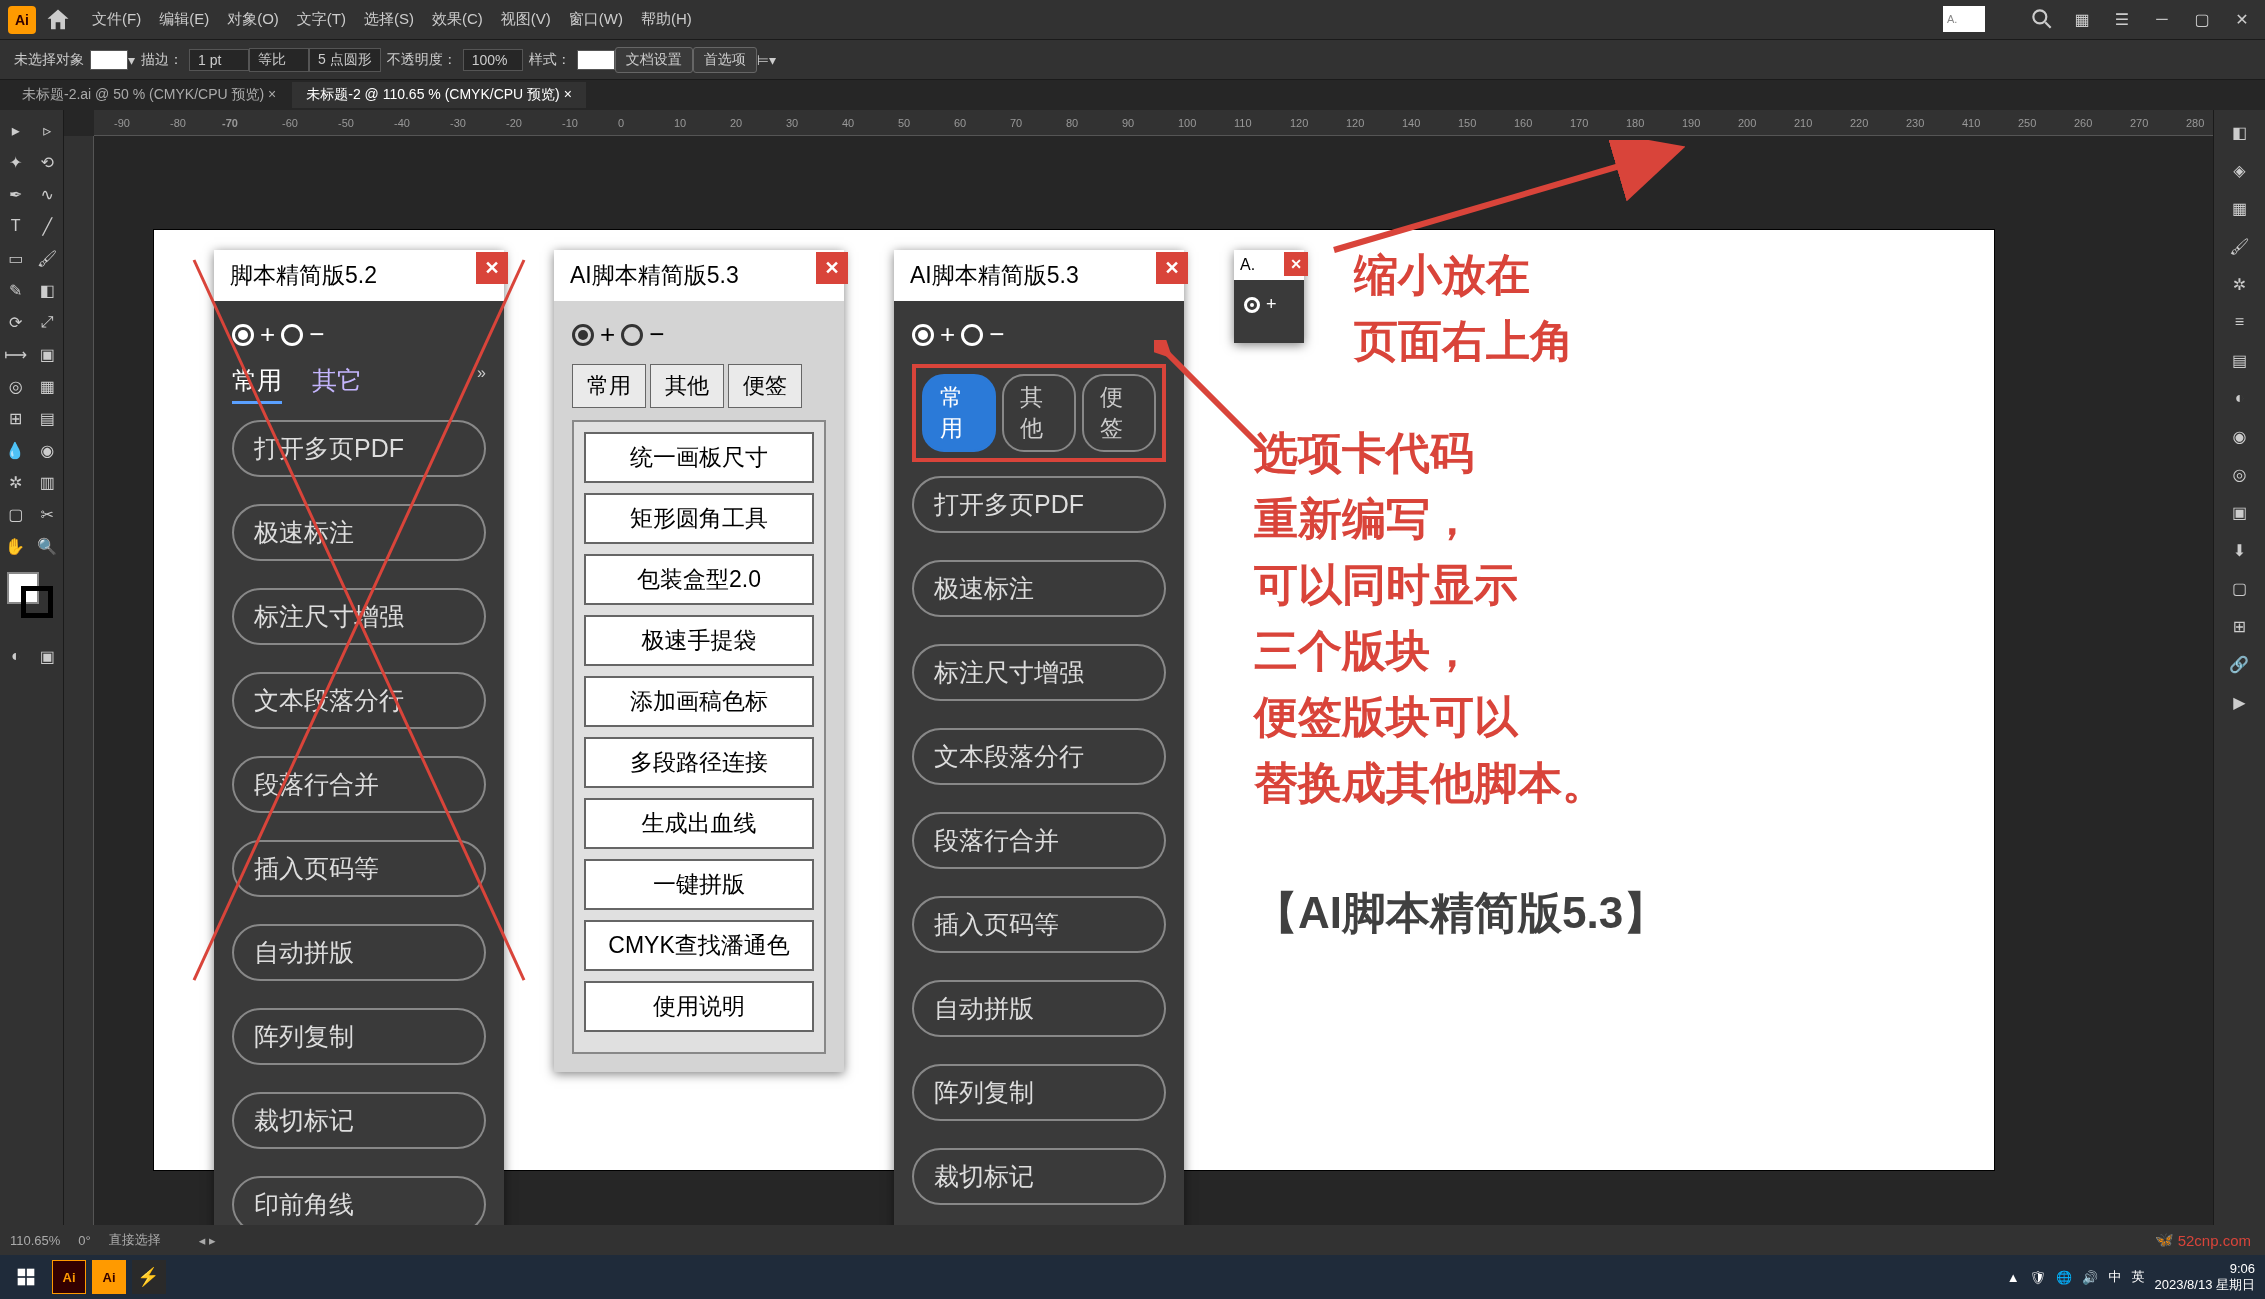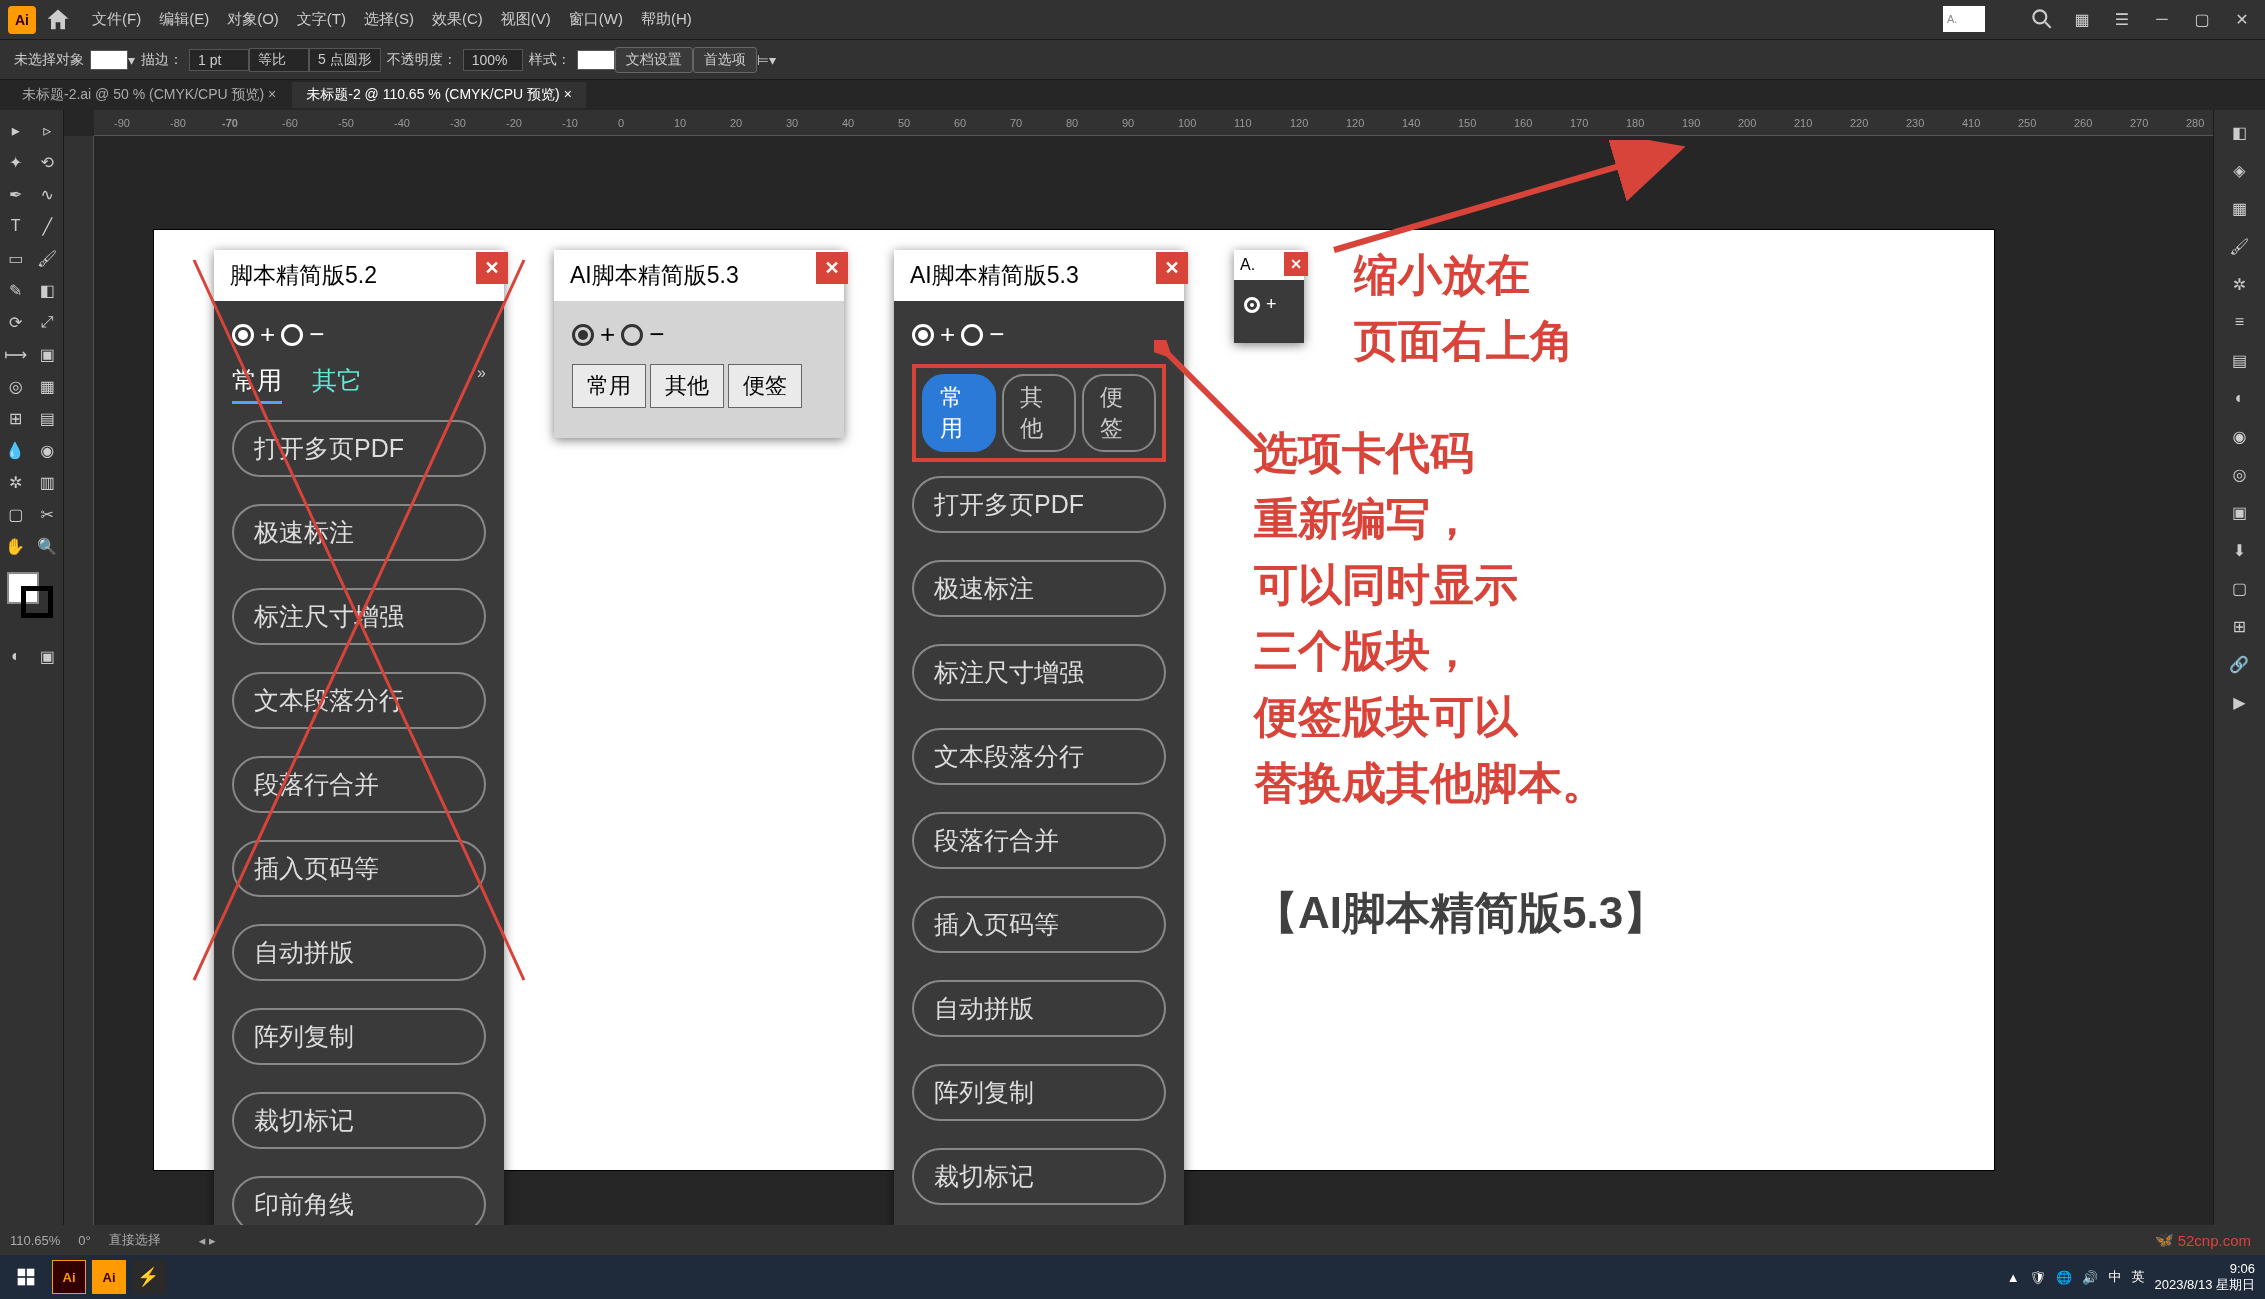--- a/index.html
+++ b/index.html
@@ -43,21 +43,21 @@
 .rad.dark{border-color:#333}
 .rad.on::after{content:"";position:absolute;inset:3px;background:#fff;border-radius:50%}
 .rad.dark.on::after{background:#333}
 .tabs-row{border:4px solid #d9443a;display:flex;gap:6px;padding:6px;margin-bottom:14px}
 .tabs-row .tb{border:2px solid #888;border-radius:22px;padding:6px 16px;color:#ccc;font-size:23px}
 .tabs-row .tb.active{background:#2b7ad8;color:#fff;border-color:#2b7ad8}
 .tabs-sq{display:flex;gap:4px;margin-bottom:12px}
 .tabs-sq .tb{border:1px solid #666;background:#eaeaea;padding:6px 14px;color:#000;font-size:22px}
 .pillbtn{display:block;border:2px solid #888;border-radius:30px;padding:10px 20px;color:#ddd;font-size:25px;text-align:left;margin-bottom:27px;background:transparent}
 .sqbtn{display:block;border:2px solid #666;background:#fff;padding:8px 18px;color:#000;font-size:23px;text-align:center;margin-bottom:10px}
-.tabtxt{color:#5eead4;font-size:25px}
+.tabtxt{color:#c4b5fd;font-size:25px}
 .tabtxt.active{color:#fff;border-bottom:3px solid #5aa0ff;padding-bottom:4px}
 .anno{position:absolute;color:#d9443a;font-size:44px;font-weight:bold;line-height:1.5}
 .anno.blue{color:#404040}
 .arrow{position:absolute;pointer-events:none}
 .sidebar-r{width:52px;background:#323232;display:flex;flex-direction:column;align-items:center;gap:10px;padding-top:8px;border-left:1px solid #1a1a1a}
 .sidebar-r .ic{width:28px;height:28px;color:#ccc;display:flex;align-items:center;justify-content:center}
 .statusbar{height:30px;background:#323232;color:#aaa;font-size:13px;display:flex;align-items:center;padding:0 10px;gap:18px;position:absolute;bottom:44px;left:0;right:0}
 .taskbar{position:absolute;bottom:0;left:0;right:0;height:44px;background:#1f2b3a;display:flex;align-items:center;padding:0 8px}
 .taskbar .start{width:36px;height:36px;display:flex;align-items:center;justify-content:center;color:#fff}
 .taskbar .tray{position:absolute;right:10px;display:flex;align-items:center;gap:10px;color:#fff;font-size:13px}
@@ -263,20 +263,32 @@
 
       <div class="panel" style="top:20px;left:400px;width:290px">
         <div class="p-title"><span>AI脚本精简版5.3</span><div class="p-close">✕</div></div>
         <div class="p-body light">
           <div class="radio-row dark"><span class="rad dark on"></span> + <span class="rad dark"></span> −</div>
           <div class="tabs-sq">
             <div class="tb">常用</div>
             <div class="tb">其他</div>
             <div class="tb">便签</div>
           </div>
+          <div style="border:2px solid #888;padding:10px;background:#e0e0e0">
+            <div class="sqbtn">统一画板尺寸</div>
+            <div class="sqbtn">矩形圆角工具</div>
+            <div class="sqbtn">包装盒型2.0</div>
+            <div class="sqbtn">极速手提袋</div>
+            <div class="sqbtn">添加画稿色标</div>
+            <div class="sqbtn">多段路径连接</div>
+            <div class="sqbtn">生成出血线</div>
+            <div class="sqbtn">一键拼版</div>
+            <div class="sqbtn">CMYK查找潘通色</div>
+            <div class="sqbtn">使用说明</div>
+          </div>
         </div>
       </div>
 
       <div class="panel" style="top:20px;left:740px;width:290px">
         <div class="p-title"><span>AI脚本精简版5.3</span><div class="p-close">✕</div></div>
         <div class="p-body">
           <div class="radio-row"><span class="rad on"></span> + <span class="rad"></span> −</div>
           <div class="tabs-row">
             <div class="tb active">常用</div>
             <div class="tb">其他</div>

